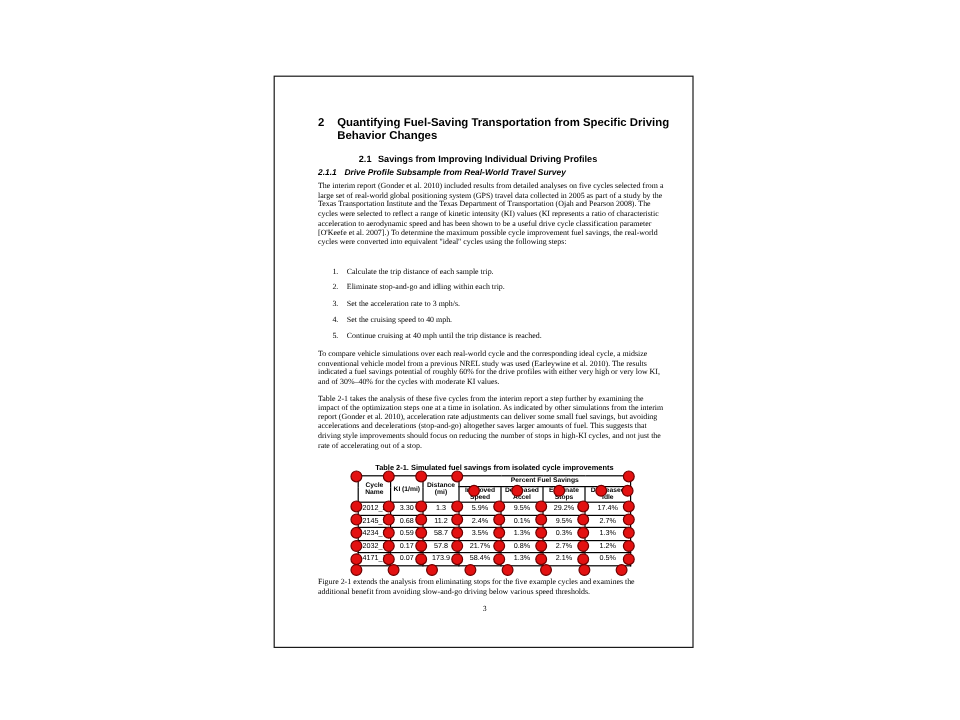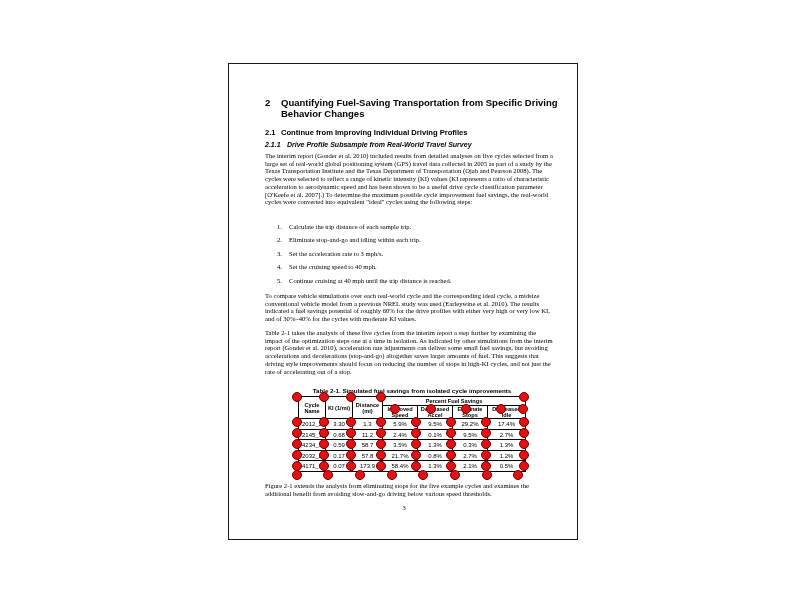--- a/index.html
+++ b/index.html
@@ -17,21 +17,21 @@
     left: 36px; top: 34px; width: 300px;
     font-family: "Liberation Sans", sans-serif; font-weight: bold;
     font-size: 9.5px; line-height: 10.5px; display: flex;
   }
   .h1 .num { width: 16px; flex: 0 0 16px; }
   .h2 {
     left: 36px; top: 64px; width: 300px;
     font-family: "Liberation Sans", sans-serif; font-weight: bold;
     font-size: 7.6px; line-height: 9px; display: flex;
   }
-  .h2 .num { width: 16px; flex: 0 0 16px; }
+  .h2 .num { width: 16px; flex: 0 0 16px; margin-left: 34px; }
   .h3 {
     left: 36px; top: 77px; width: 300px;
     font-family: "Liberation Sans", sans-serif; font-weight: bold; font-style: italic;
     font-size: 7px; line-height: 8px; display: flex;
   }
   .h3 .num { width: 22px; flex: 0 0 22px; }
   .para {
     left: 36px; width: 289px; font-size: 6.6px; line-height: 7.7px;
     text-align: left; letter-spacing: 0px;
   }
@@ -74,21 +74,21 @@
 
   <div class="doc-page">
 
     <div class="abs h1">
       <span class="num">2</span>
       <span>Quantifying Fuel-Saving Transportation from Specific Driving Behavior Changes</span>
     </div>
 
     <div class="abs h2">
       <span class="num">2.1</span>
-      <span>Continue from Improving Individual Driving Profiles</span>
+      <span>Savings from Improving Individual Driving Profiles</span>
     </div>
 
     <div class="abs h3">
       <span class="num">2.1.1</span>
       <span>Drive Profile Subsample from Real-World Travel Survey</span>
     </div>
 
     <div class="abs para p1">The interim report (Gonder et al. 2010) included results from detailed analyses on five cycles selected from a large set of real-world global positioning system (GPS) travel data collected in 2005 as part of a study by the Texas Transportation Institute and the Texas Department of Transportation (Ojah and Pearson 2008). The cycles were selected to reflect a range of kinetic intensity (KI) values (KI represents a ratio of characteristic acceleration to aerodynamic speed and has been shown to be a useful drive cycle classification parameter [O'Keefe et al. 2007].) To determine the maximum possible cycle improvement fuel savings, the real-world cycles were converted into equivalent "ideal" cycles using the following steps:</div>
 
     <div class="abs steps">

